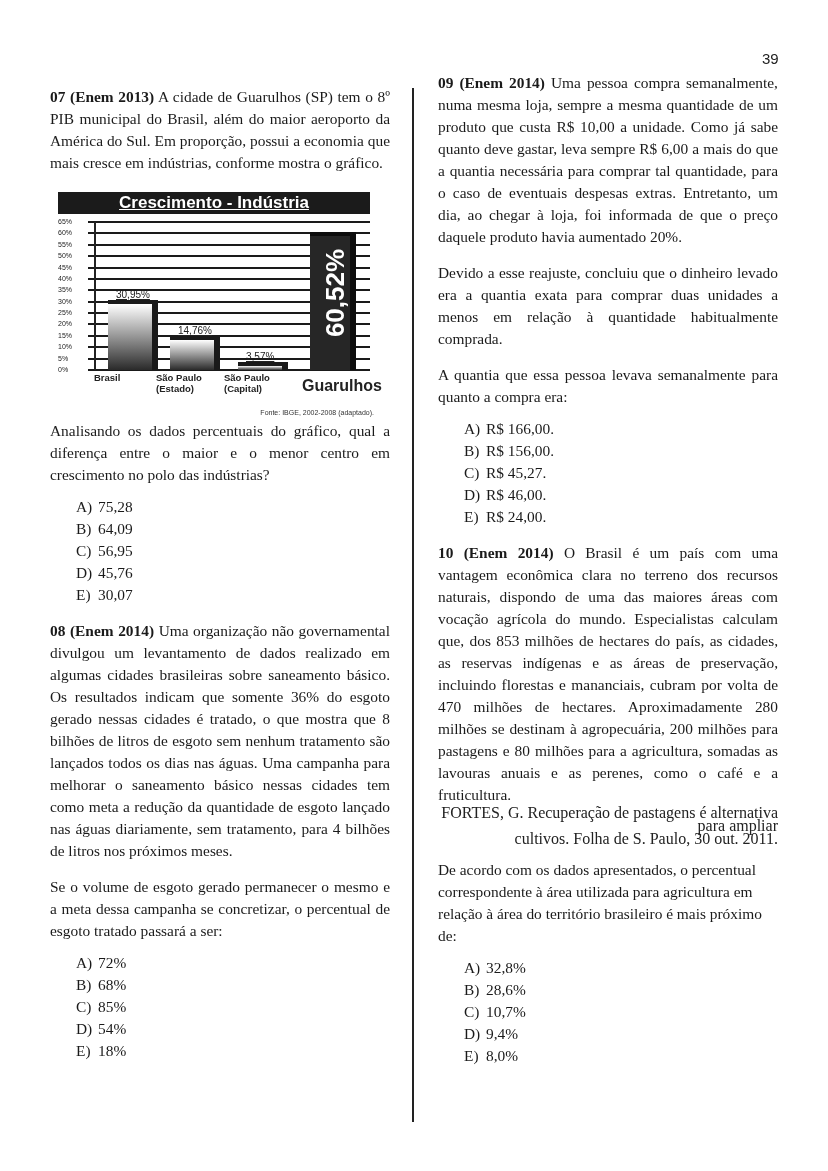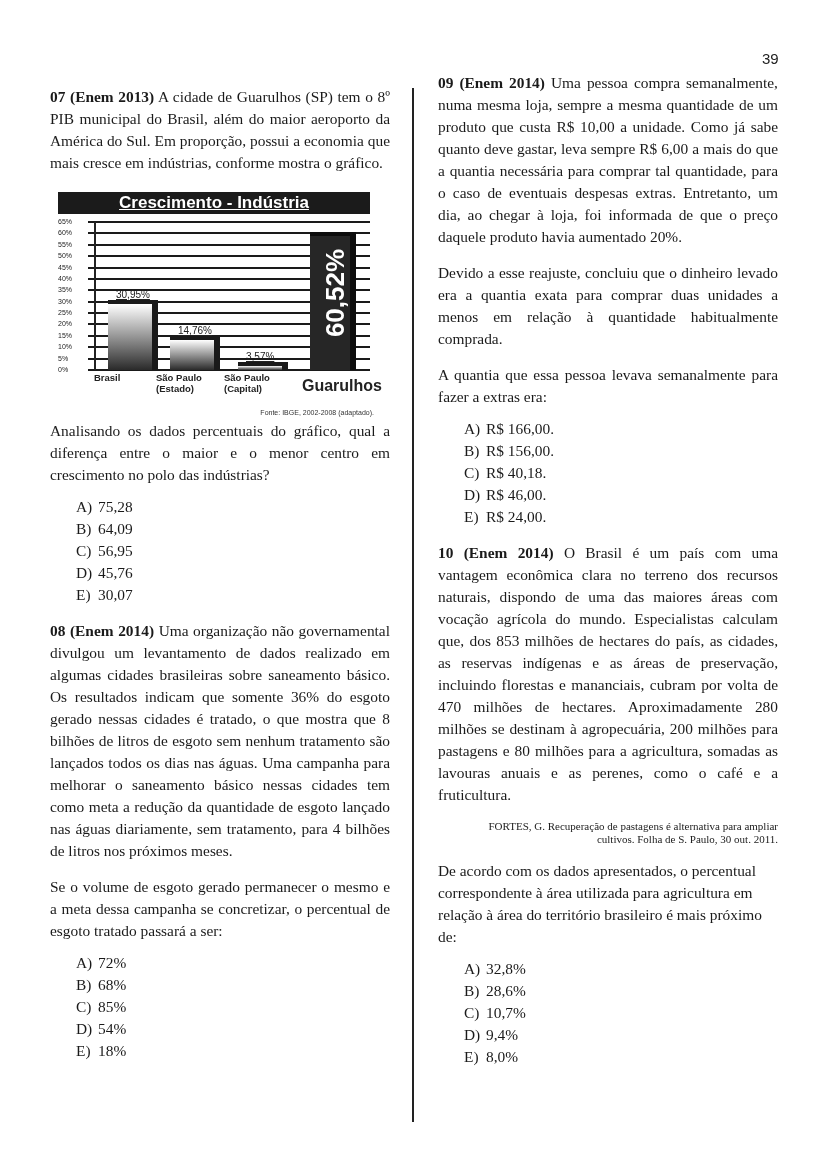--- a/index.html
+++ b/index.html
@@ -10,21 +10,21 @@
   .col { position: absolute; width: 340px; font-size: 15.4px; line-height: 22px; }
   .col.left { left: 50px; top: 86px; }
   .col.right { left: 438px; top: 72px; }
   p.body { text-align: justify; }
   p.body b { font-weight: bold; }
   .gap { height: 14px; }
   .gap-sm { height: 10px; }
   .options { list-style: none; padding-left: 26px; }
   .options li { line-height: 22px; }
   .options .letter { display: inline-block; width: 22px; }
-  .citation { text-align: right; font-size: 11px; line-height: 13px; margin-top: 14px; color: #222; }
+  .citation { text-align: right; font-size: 16px; line-height: 13px; color: #222; }
 
   
   .chart { position: relative; width: 320px; height: 224px; margin: 18px 0 0 8px; }
   .chart-title { position: absolute; left: 0; top: 0; width: 312px; height: 22px; background: #1b1b1b; color: #fff;
                  font-family: "Liberation Sans", sans-serif; font-weight: bold; font-size: 17px; text-align: center; line-height: 22px; text-decoration: underline; }
   .plot { position: absolute; left: 30px; top: 30px; width: 282px; height: 148px; }
   .gridline { position: absolute; left: 0; width: 282px; height: 2px; background: #1a1a1a; }
   .ytick { position: absolute; left: -30px; width: 26px; font-family: "Liberation Sans", sans-serif; font-size: 7px; line-height: 8px; color: #222; }
   .yaxis { position: absolute; left: 6px; top: 0; width: 1.5px; height: 148px; background: #222; }
   .bar { position: absolute; bottom: 0; background: linear-gradient(#ffffff, #2a2a2a); border-right: 6px solid #1a1a1a; border-top: 4px solid #1a1a1a; }
@@ -144,26 +144,26 @@
 <div class="col right">
 
   <section>
     <p class="body">
       <b><span>09</span> <span>(Enem 2014)</span></b>
       <span>Uma pessoa compra semanalmente, numa mesma loja, sempre a mesma quantidade de um produto que custa R$ 10,00 a unidade. Como já sabe quanto deve gastar, leva sempre R$ 6,00 a mais do que a quantia necessária para comprar tal quantidade, para o caso de eventuais despesas extras. Entretanto, um dia, ao chegar à loja, foi informada de que o preço daquele produto havia aumentado 20%.</span>
     </p>
     <div class="gap"></div>
     <p class="body">Devido a esse reajuste, concluiu que o dinheiro levado era a quantia exata para comprar duas unidades a menos em relação à quantidade habitualmente comprada.</p>
     <div class="gap"></div>
-    <p class="body">A quantia que essa pessoa levava semanalmente para fazer a extras era:</p>
+    <p class="body">A quantia que essa pessoa levava semanalmente para quanto a compra era:</p>
     <div class="gap-sm"></div>
     <ul class="options">
       <li><span class="letter">A)</span><span>R$ 166,00.</span></li>
       <li><span class="letter">B)</span><span>R$ 156,00.</span></li>
-      <li><span class="letter">C)</span><span>R$ 40,18.</span></li>
+      <li><span class="letter">C)</span><span>R$ 45,27.</span></li>
       <li><span class="letter">D)</span><span>R$ 46,00.</span></li>
       <li><span class="letter">E)</span><span>R$ 24,00.</span></li>
     </ul>
   </section>
 
   <div class="gap"></div>
 
   <section>
     <p class="body">
       <b><span>10</span> <span>(Enem 2014)</span></b>

